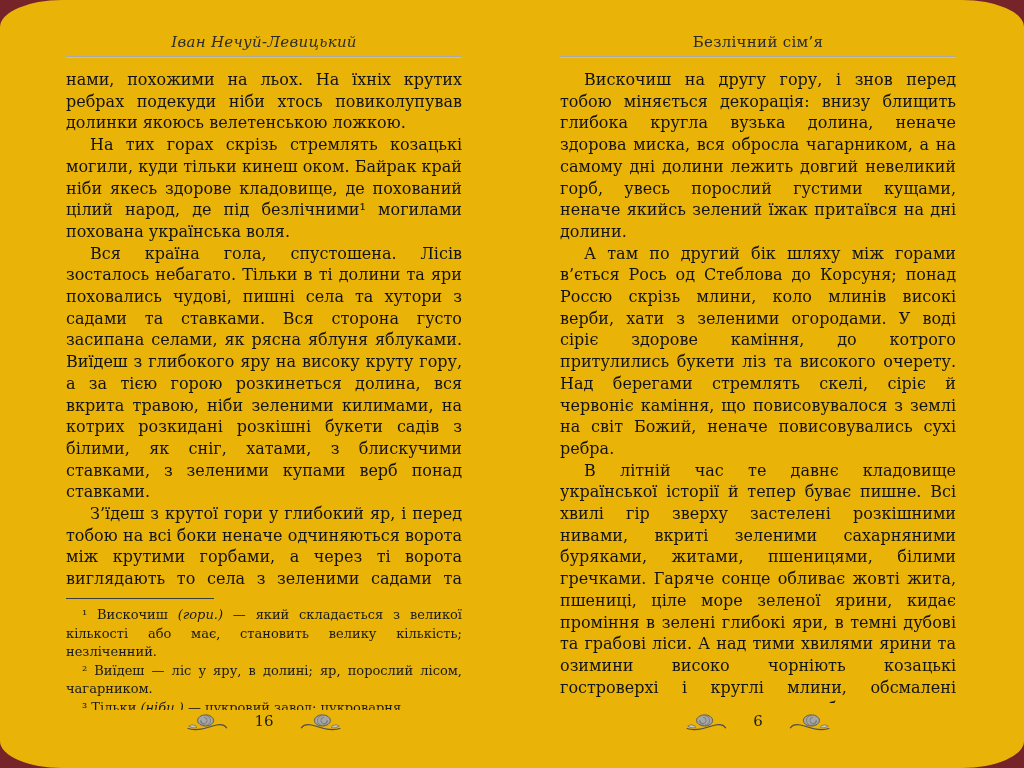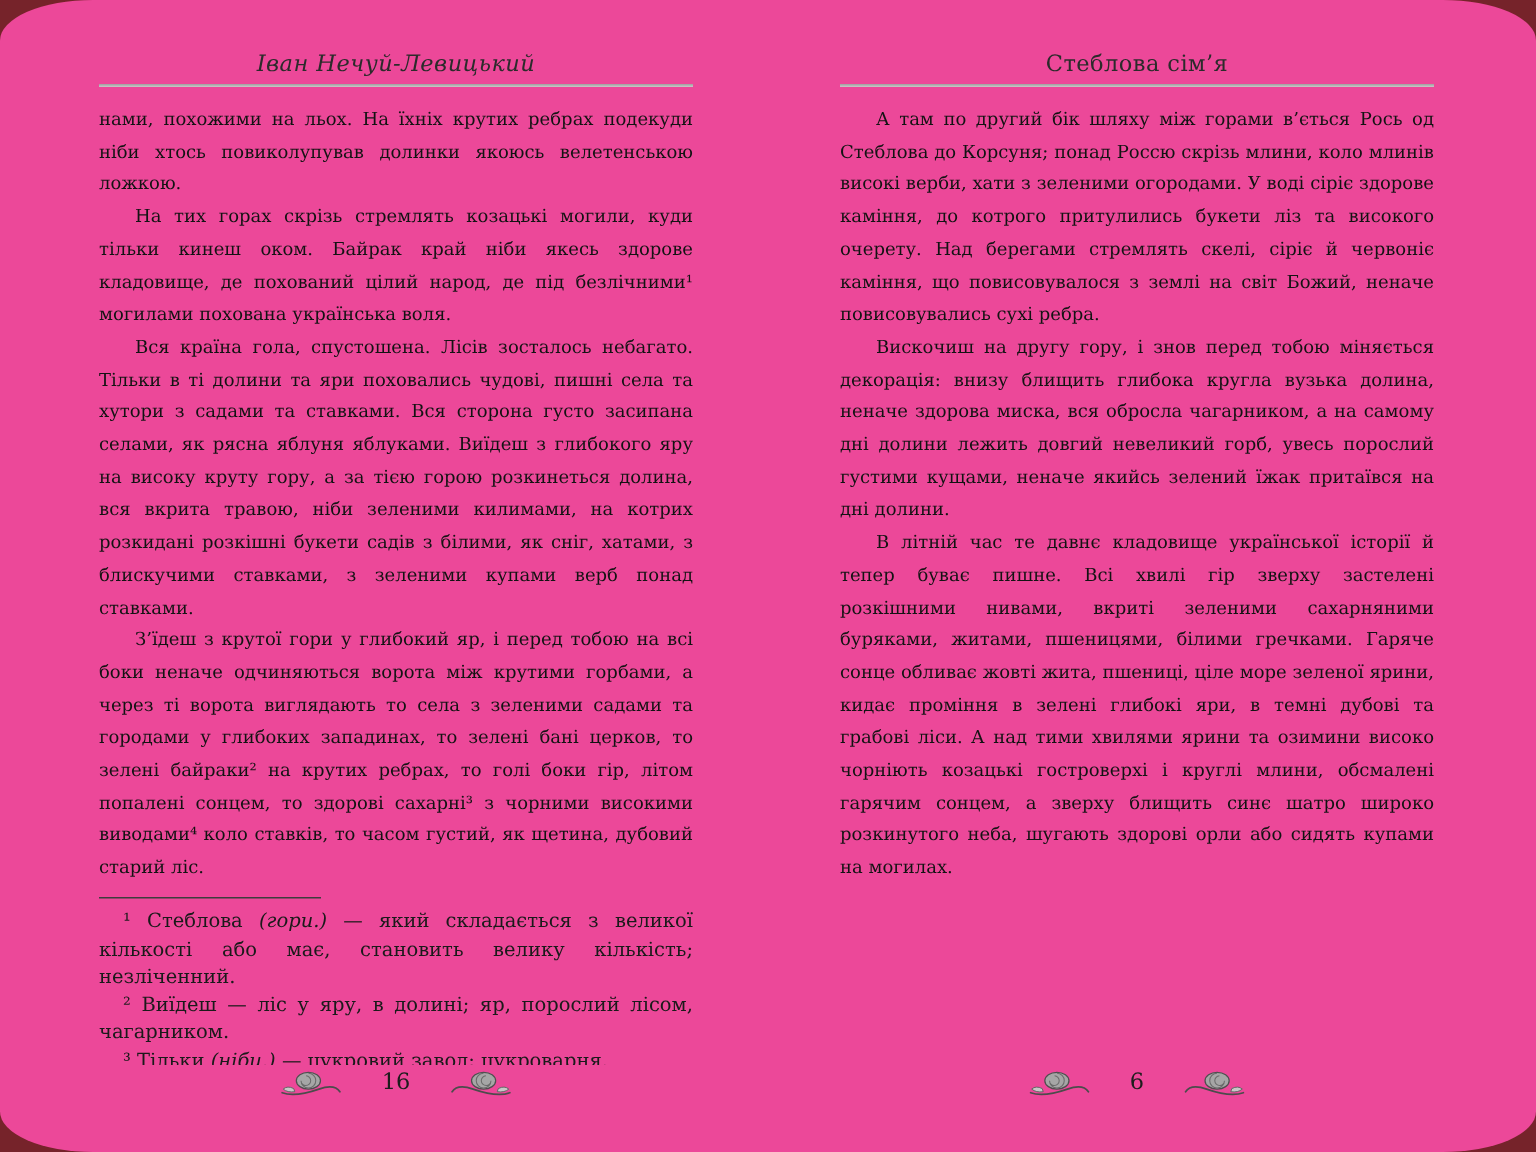--- a/index.html
+++ b/index.html
@@ -2,40 +2,40 @@
 <html lang="uk"><head>
 <meta charset="utf-8">
 <style>
   html,body{margin:0;padding:0;}
   body{
     width:1024px;height:768px;position:relative;overflow:hidden;
     background:#76232a;
     font-family:"DejaVu Serif","Liberation Serif",serif;
   }
   .book{
-    position:absolute;inset:0;background:#ec4899;
+    position:absolute;inset:0;background:#eab308;
     border-radius:62px / 27px;
   }
   .page{
     position:absolute;top:32px;height:702px;width:396px;
   }
   .page-left{left:66px;}
   .page-right{left:560px;}
   .page-header{text-align:center;}
   .header-title{
     font-size:15px;color:#2b2b2b;letter-spacing:.3px;line-height:20px;
   }
   .page-left .header-title{font-style:italic;}
   .header-rule{
     height:2px;background:linear-gradient(#9f9f9f,#c9c9c9);
     margin-top:4px;border:0;
   }
   .page-body{
     margin-top:11px;
-    font-size:12px;line-height:21.7px;color:#131313;
+    font-size:16px;line-height:21.7px;color:#131313;
     text-align:justify;
   }
   .page-left .page-body{height:522px;overflow:hidden;}
   .page-right .page-body{height:634px;overflow:hidden;}
   .page-body p{margin:0;text-indent:24px;}
   .page-body p.no-indent{text-indent:0;}
   .footnotes{margin-top:7px;}
   .footnote-rule{
     width:148px;height:1px;background:#3d3d3d;border:0;margin:0 0 7px 0;
   }
@@ -70,21 +70,21 @@
       <p>На тих горах скрізь стремлять козацькі могили, куди тільки кинеш оком. Байрак край ніби якесь здорове кладовище, де похований цілий народ, де під безлічними¹ могилами похована українська воля.</p>
       <p>Вся країна гола, спустошена. Лісів зосталось небагато. Тільки в ті долини та яри поховались чудові, пишні села та хутори з садами та ставками. Вся сторона густо засипана селами, як рясна яблуня яблуками. Виїдеш з глибокого яру на високу круту гору, а за тією горою розкинеться долина, вся вкрита травою, ніби зеленими килимами, на котрих розкидані розкішні букети садів з білими, як сніг, хатами, з блискучими ставками, з зеленими купами верб понад ставками.</p>
       <p>З’їдеш з крутої гори у глибокий яр, і перед тобою на всі боки неначе одчиняються ворота між крутими горбами, а через ті ворота виглядають то села з зеленими садами та городами у глибоких западинах, то зелені бані церков, то зелені байраки² на крутих ребрах, то голі боки гір, літом попалені сонцем, то здорові сахарні³ з чорними високими виводами⁴ коло ставків, то часом густий, як щетина, дубовий старий ліс.</p>
     </div>
 
     <div class="footnotes">
       <div class="footnote-rule"></div>
       <div class="footnote-block">
         <p class="footnote">
           <span class="fn-marker">¹</span>
-          <span>Стеблова</span>
+          <span>Вискочиш</span>
           <span class="fn-qualifier">(гори.)</span>
           <span>— який складається з великої кількості або має, становить велику кількість; незліченний.</span>
         </p>
         <p class="footnote">
           <span class="fn-marker">²</span>
           <span>Виїдеш</span>
           
           <span>— ліс у яру, в долині; яр, порослий лісом, чагарником.</span>
         </p>
         <p class="footnote">
@@ -109,27 +109,27 @@
         <path d="M3 25 C 14 29, 28 25, 38 21.5 C 48 18, 55 19.5, 58 24" fill="none" stroke="#4c4c4c" stroke-width="1.7" stroke-linecap="round"></path>
         <path d="M14 21 q -6 -3 -10 0.5 q 4 3.5 11 2.5 z" fill="#c8c8c8" stroke="#616161" stroke-width="0.9"></path>
         <ellipse cx="28" cy="13.5" rx="11.5" ry="8" fill="#a6a6a6" stroke="#4f4f4f" stroke-width="1.2"></ellipse>
         <path d="M28 6.5 a 7 7 0 1 1 -7 7 a 4.6 4.6 0 1 0 4.8 -4.6" fill="none" stroke="#6b6b6b" stroke-width="1"></path>
       </svg>
     </div>
   </div>
 
   <div class="page page-right">
     <div class="page-header">
-      <div class="header-title">Стеблова сім’я</div>
+      <div class="header-title">Безлічний сім’я</div>
       <div class="header-rule"></div>
     </div>
 
     <div class="page-body">
+      <p>Вискочиш на другу гору, і знов перед тобою міняється декорація: внизу блищить глибока кругла вузька долина, неначе здорова миска, вся обросла чагарником, а на самому дні долини лежить довгий невеликий горб, увесь порослий густими кущами, неначе якийсь зелений їжак притаївся на дні долини.</p>
       <p>А там по другий бік шляху між горами в’ється Рось од Стеблова до Корсуня; понад Россю скрізь млини, коло млинів високі верби, хати з зеленими огородами. У воді сіріє здорове каміння, до котрого притулились букети ліз та високого очерету. Над берегами стремлять скелі, сіріє й червоніє каміння, що повисовувалося з землі на світ Божий, неначе повисовувались сухі ребра.</p>
-      <p>Вискочиш на другу гору, і знов перед тобою міняється декорація: внизу блищить глибока кругла вузька долина, неначе здорова миска, вся обросла чагарником, а на самому дні долини лежить довгий невеликий горб, увесь порослий густими кущами, неначе якийсь зелений їжак притаївся на дні долини.</p>
       <p>В літній час те давнє кладовище української історії й тепер буває пишне. Всі хвилі гір зверху застелені розкішними нивами, вкриті зеленими сахарняними буряками, житами, пшеницями, білими гречками. Гаряче сонце обливає жовті жита, пшениці, ціле море зеленої ярини, кидає проміння в зелені глибокі яри, в темні дубові та грабові ліси. А над тими хвилями ярини та озимини високо чорніють козацькі гостроверхі і круглі млини, обсмалені гарячим сонцем, а зверху блищить синє шатро широко розкинутого неба, шугають здорові орли або сидять купами на могилах.</p>
 
     </div>
 
     <div class="page-footer">
       <svg class="snail" viewBox="0 0 60 30" aria-hidden="true">
         <path d="M3 25 C 14 29, 28 25, 38 21.5 C 48 18, 55 19.5, 58 24" fill="none" stroke="#4c4c4c" stroke-width="1.7" stroke-linecap="round"></path>
         <path d="M14 21 q -6 -3 -10 0.5 q 4 3.5 11 2.5 z" fill="#c8c8c8" stroke="#616161" stroke-width="0.9"></path>
         <ellipse cx="28" cy="13.5" rx="11.5" ry="8" fill="#a6a6a6" stroke="#4f4f4f" stroke-width="1.2"></ellipse>
         <path d="M28 6.5 a 7 7 0 1 1 -7 7 a 4.6 4.6 0 1 0 4.8 -4.6" fill="none" stroke="#6b6b6b" stroke-width="1"></path>

